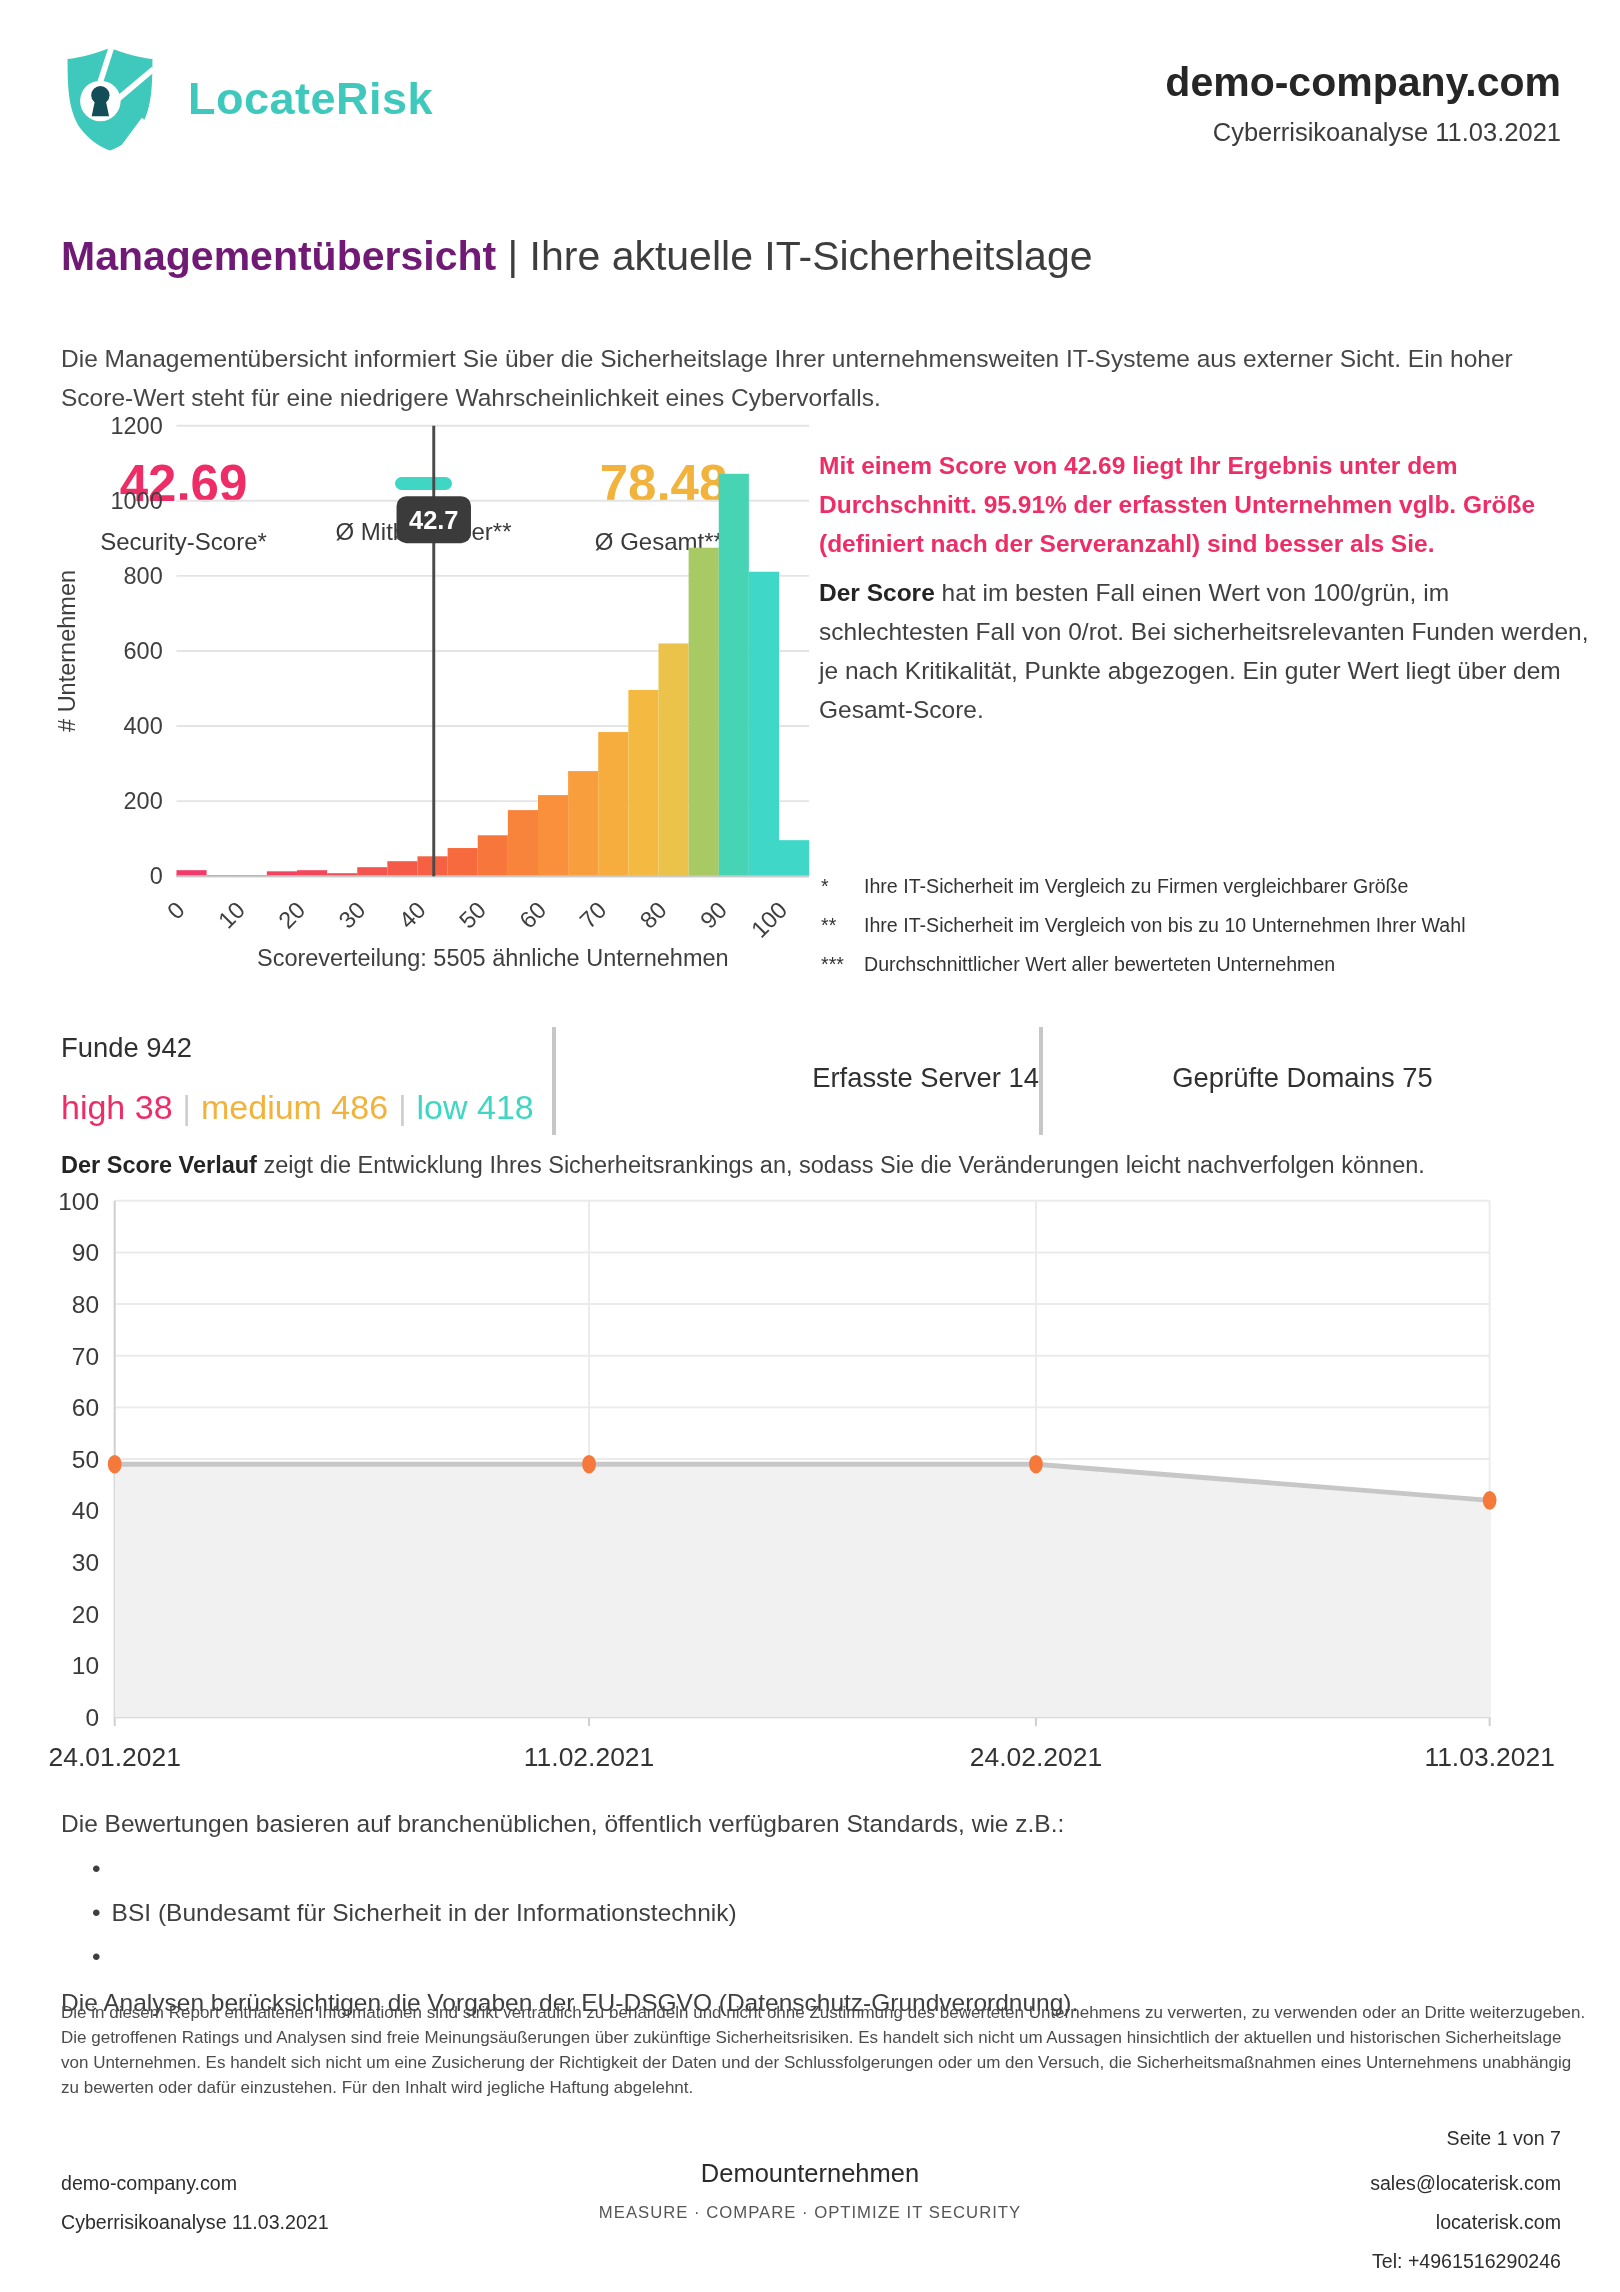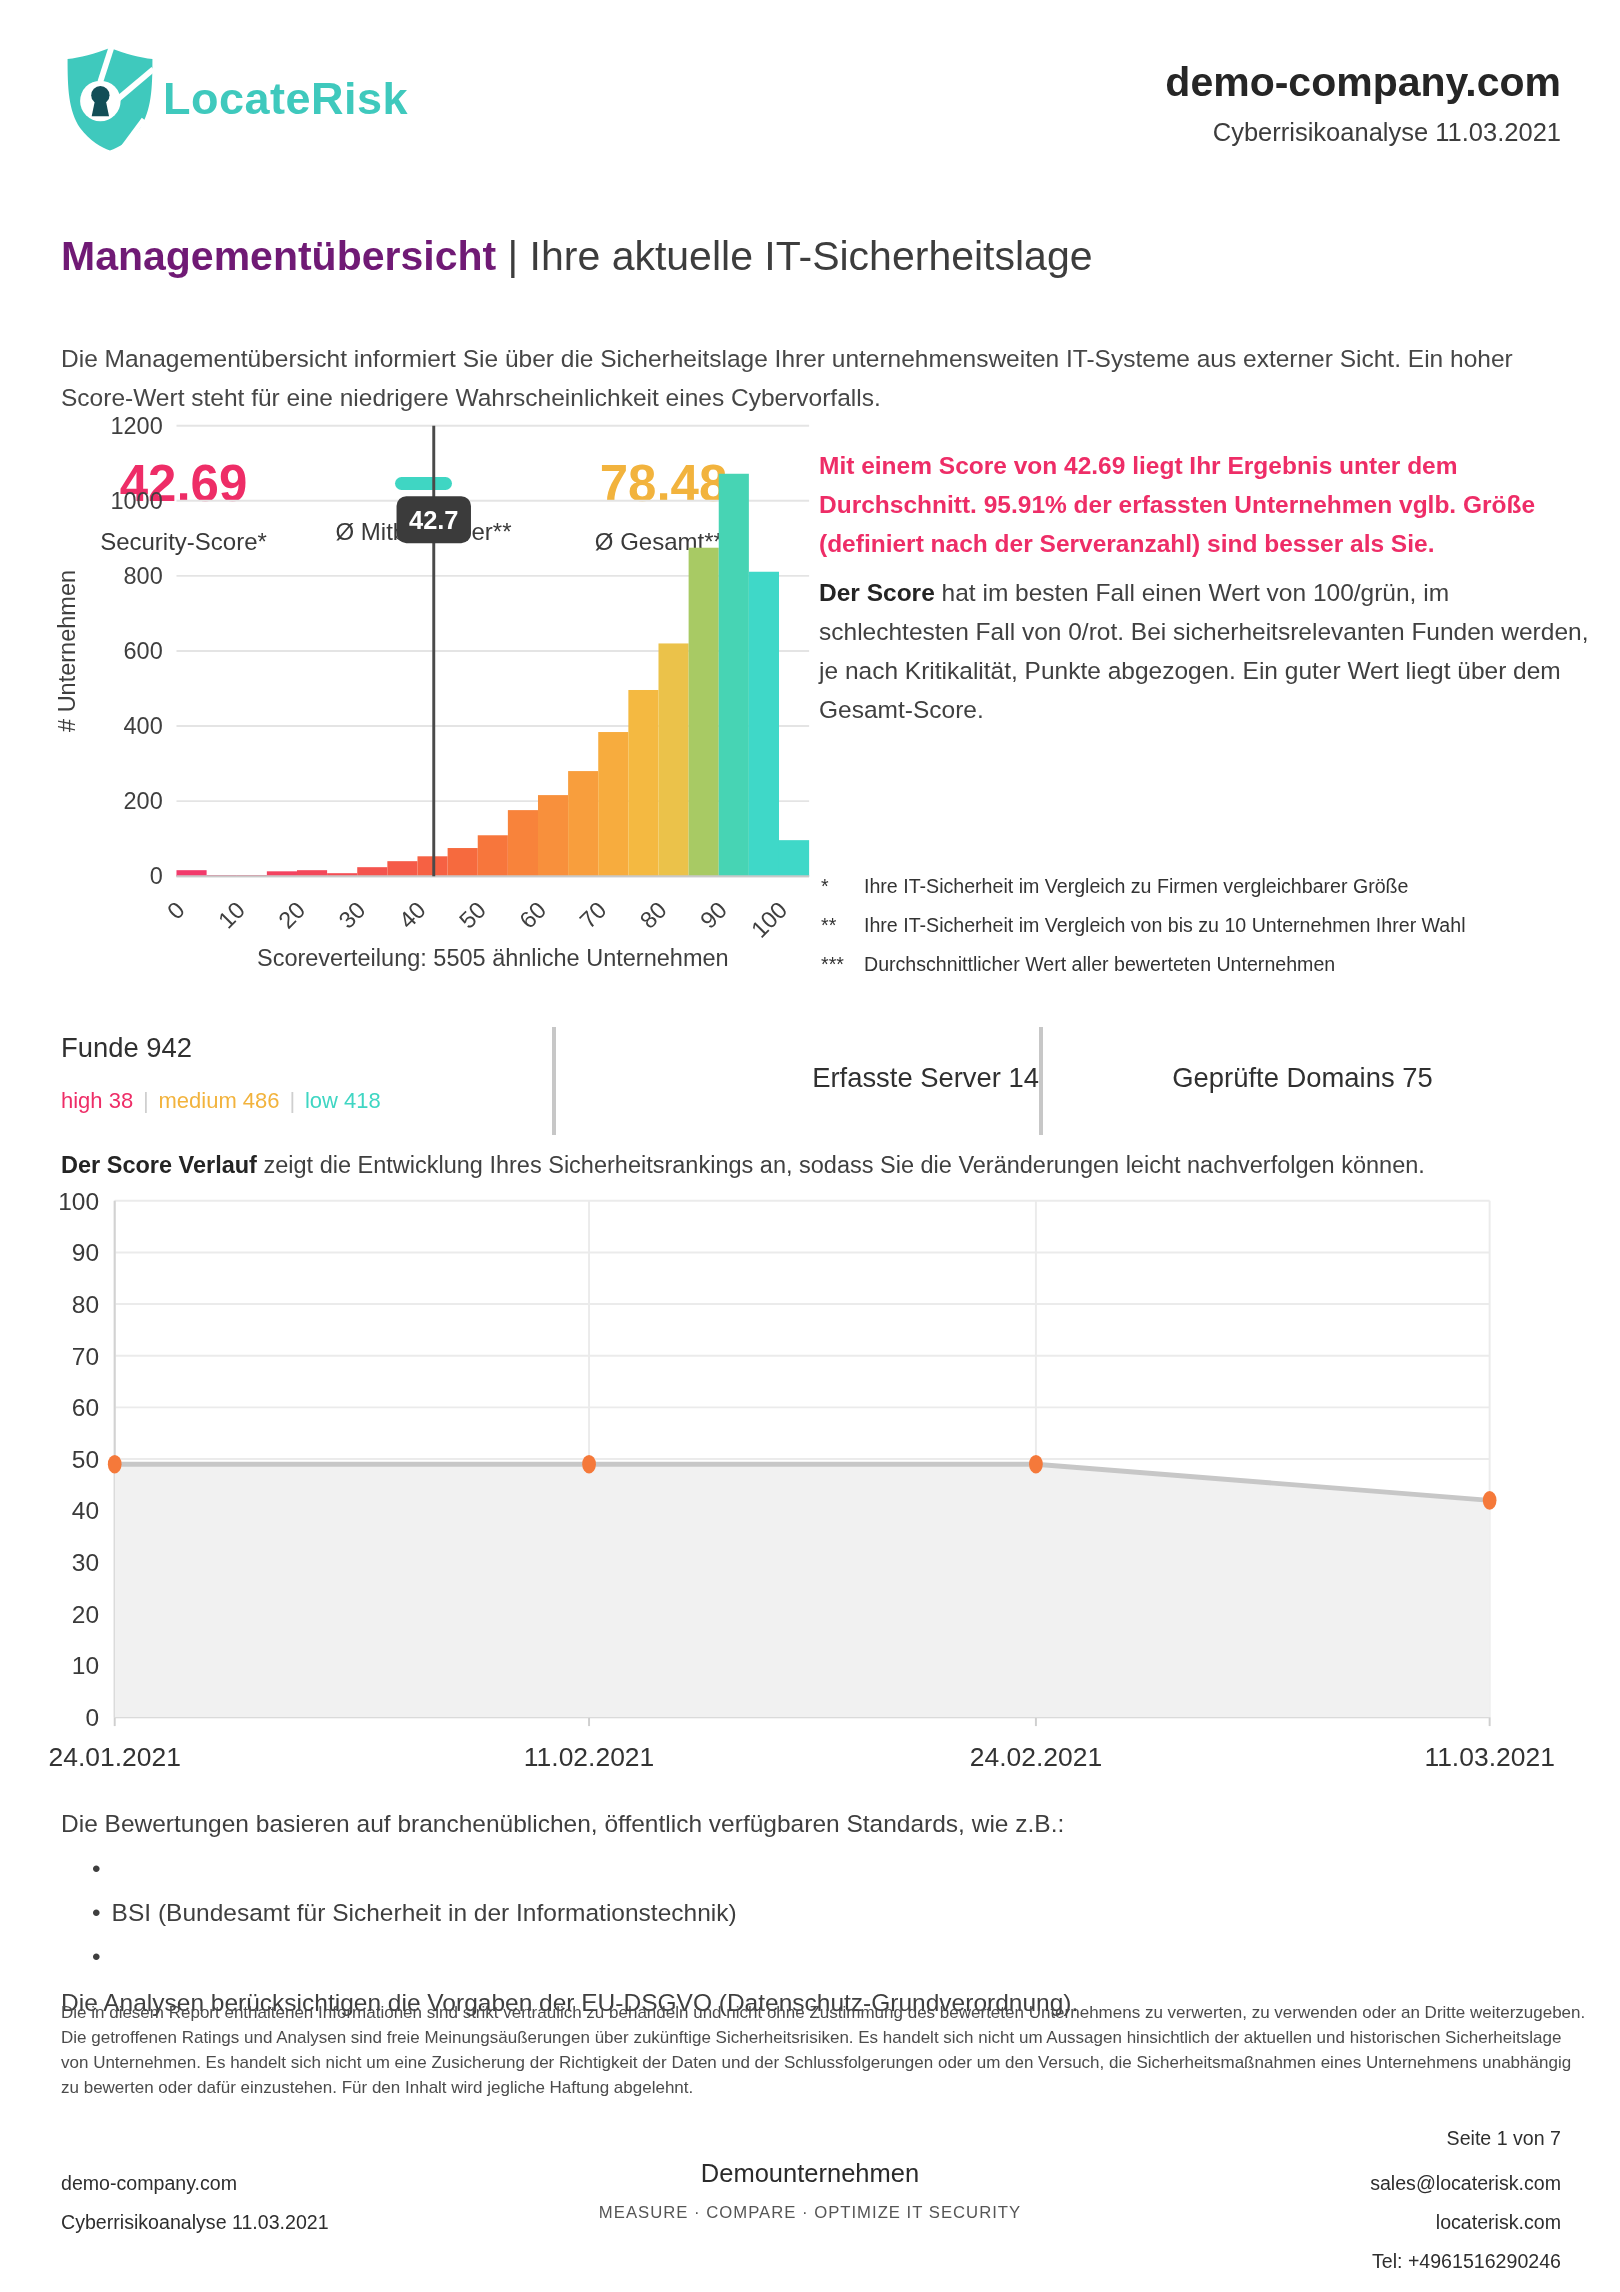--- a/index.html
+++ b/index.html
@@ -2,21 +2,21 @@
 <html><head>
 <meta charset="utf-8">
 <style>
   html,body{margin:0;padding:0;background:#e9e9e9;}
   .page{position:relative;width:1620px;height:2293px;background:#ffffff;
         font-family:"Liberation Sans",sans-serif;overflow:hidden;color:#3a3a3a;}
   .abs{position:absolute;}
 
   
   .logo{left:61px;top:45px;display:flex;align-items:center;}
-  .logo-text{font-size:45px;font-weight:bold;color:#3fc9bd;margin-left:4px;letter-spacing:0.5px;}
+  .logo-text{font-size:45px;font-weight:bold;color:#3fc9bd;margin-left:29px;letter-spacing:0.5px;}
   .hdr-right{right:59px;top:59px;text-align:right;}
   .hdr-company{font-size:41px;font-weight:800;color:#262626;line-height:47px;}
   .hdr-sub{font-size:25.5px;color:#3c3c3c;margin-top:11.8px;}
 
   
   .title{left:61px;top:233px;font-size:41px;white-space:nowrap;}
   .title .b{font-weight:800;color:#701a75;text-align:center;}
   .title .r{font-weight:400;color:#3d3d3d;}
   .intro{left:61px;top:339px;width:1500px;font-size:24.5px;line-height:39px;color:#464646;}
 
@@ -41,21 +41,21 @@
   text.axis-label{font-size:24px;fill:#3f3f3f;font-family:"Liberation Sans",sans-serif;}
   text.marker-txt{font-size:26px;font-weight:bold;fill:#ffffff;font-family:"Liberation Sans",sans-serif;}
 
   
   .footnotes{left:821px;top:875px;}
   .fn-row{display:flex;font-size:19.6px;color:#333333;line-height:23.5px;margin-bottom:15.7px;}
   .fn-marker{width:43px;flex:none;}
 
   
   .stat-left{left:61px;top:1032px;font-size:27.4px;color:#303030;}
-  .sev-line{margin-top:23.5px;font-size:22px;}
+  .sev-line{margin-top:23.5px;font-size:34px;}
   .sev-sep{color:#cfcfcf;padding:0 9.8px;}
   .v-div{top:1027px;width:3.9px;height:108px;background:#c7c7c7;}
   .stat-mid{left:555px;top:1062px;width:484px;text-align:right;font-size:27.4px;color:#303030;}
   .stat-right{left:1042px;top:1062px;width:521px;text-align:center;font-size:27.4px;color:#303030;}
 
   .verlauf-head{left:61px;top:1152px;width:1549px;font-size:23.5px;color:#404040;}
   .verlauf-head .b{font-weight:800;color:#242424;}
 
   
   .standards{left:61px;top:1802px;width:1529px;font-size:24.5px;color:#3f3f3f;}

